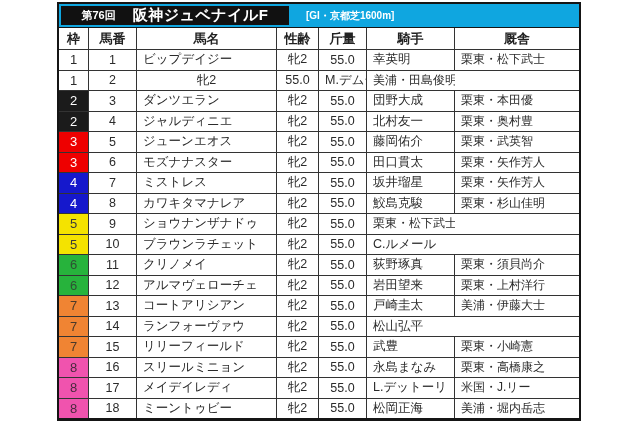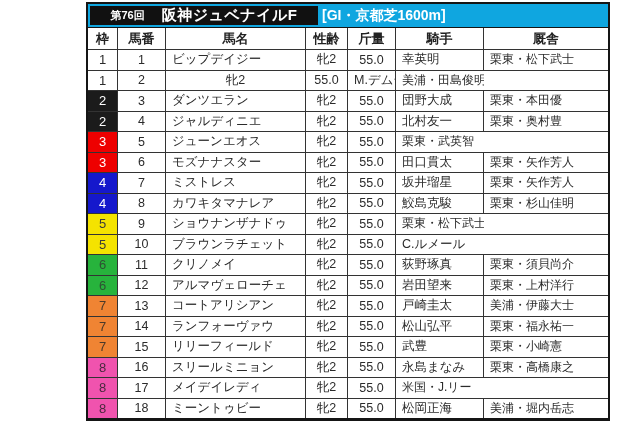--- a/index.html
+++ b/index.html
@@ -4,36 +4,36 @@
 <style>
   html,body{margin:0;padding:0;background:#ffffff;}
   .stage{
     position:relative;width:640px;height:426px;background:#ffffff;overflow:hidden;
     font-family:"Liberation Sans","DejaVu Sans",sans-serif;
     -webkit-font-smoothing:antialiased;
   }
   .card{
     position:absolute;left:57px;top:2px;width:524px;height:419px;
     box-sizing:border-box;border:2px solid #151515;border-bottom-width:3px;
-    background:#ffffff;display:flex;flex-direction:column;margin-left:29px;
+    background:#ffffff;display:flex;flex-direction:column;
   }
   
   .titlebar{
     flex:0 0 23px;background:#0fa6e0;display:flex;align-items:stretch;
     box-sizing:border-box;padding:2px 0 2px 2px;border-bottom:1px solid #151515;
   }
   .title-black{
     flex:0 0 228px;background:#111111;display:flex;align-items:center;justify-content:center;
     gap:5px;white-space:nowrap;
   }
   .title-round{color:#ffffff;font-size:11px;font-weight:bold;}
   .title-race{color:#ffffff;font-size:15px;font-weight:bold;letter-spacing:.5px;padding-left:12px;}
   .title-cond{
-    flex:1;color:#ffffff;font-size:14px;font-weight:bold;
-    display:flex;align-items:center;padding-left:4px;white-space:nowrap;
+    flex:1;color:#ffffff;font-size:10px;font-weight:bold;
+    display:flex;align-items:center;padding-left:17px;white-space:nowrap;
   }
   
   .grid{
     display:grid;
     grid-template-columns:30px 48px 140px 42px 48px 88px 1fr;
   }
   .cell{
     display:flex;align-items:center;justify-content:center;
     box-sizing:border-box;border-right:1px solid #333333;
     overflow:hidden;white-space:nowrap;
@@ -116,20 +116,21 @@
     <div class="cell c-wt">55.0</div>
     <div class="cell left c-jockey">北村友一</div>
     <div class="cell left c-stable">栗東・奥村豊</div>
   </div>
         <div class="trow grid">
     <div class="cell c-waku" style="background: rgb(238, 0, 0); color: rgb(255, 255, 255);">3</div>
     <div class="cell c-num">5</div>
     <div class="cell left c-name">ジューンエオス</div>
     <div class="cell c-sex">牝2</div>
     <div class="cell c-wt">55.0</div>
+    <div class="cell left c-jockey">藤岡佑介</div>
     <div class="cell left c-stable">栗東・武英智</div>
   </div>
         <div class="trow grid">
     <div class="cell c-waku" style="background: rgb(238, 0, 0); color: rgb(255, 255, 255);">3</div>
     <div class="cell c-num">6</div>
     <div class="cell left c-name">モズナナスター</div>
     <div class="cell c-sex">牝2</div>
     <div class="cell c-wt">55.0</div>
     <div class="cell left c-jockey">田口貫太</div>
     <div class="cell left c-stable">栗東・矢作芳人</div>
@@ -195,21 +196,20 @@
     <div class="cell left c-jockey">戸崎圭太</div>
     <div class="cell left c-stable">美浦・伊藤大士</div>
   </div>
         <div class="trow grid">
     <div class="cell c-waku" style="background: rgb(240, 132, 51); color: rgb(74, 58, 42);">7</div>
     <div class="cell c-num">14</div>
     <div class="cell left c-name">ランフォーヴァウ</div>
     <div class="cell c-sex">牝2</div>
     <div class="cell c-wt">55.0</div>
     <div class="cell left c-jockey">松山弘平</div>
-    <div class="cell left c-stable">栗東・福永祐一</div>
   </div>
         <div class="trow grid">
     <div class="cell c-waku" style="background: rgb(240, 132, 51); color: rgb(74, 58, 42);">7</div>
     <div class="cell c-num">15</div>
     <div class="cell left c-name">リリーフィールド</div>
     <div class="cell c-sex">牝2</div>
     <div class="cell c-wt">55.0</div>
     <div class="cell left c-jockey">武豊</div>
     <div class="cell left c-stable">栗東・小崎憲</div>
   </div>
@@ -221,20 +221,21 @@
     <div class="cell c-wt">55.0</div>
     <div class="cell left c-jockey">永島まなみ</div>
     <div class="cell left c-stable">栗東・高橋康之</div>
   </div>
         <div class="trow grid">
     <div class="cell c-waku" style="background: rgb(240, 83, 174); color: rgb(74, 42, 63);">8</div>
     <div class="cell c-num">17</div>
     <div class="cell left c-name">メイデイレディ</div>
     <div class="cell c-sex">牝2</div>
     <div class="cell c-wt">55.0</div>
+    <div class="cell left c-jockey">L.デットーリ</div>
     <div class="cell left c-stable">米国・J.リー</div>
   </div>
         <div class="trow grid">
     <div class="cell c-waku" style="background: rgb(240, 83, 174); color: rgb(74, 42, 63);">8</div>
     <div class="cell c-num">18</div>
     <div class="cell left c-name">ミーントゥビー</div>
     <div class="cell c-sex">牝2</div>
     <div class="cell c-wt">55.0</div>
     <div class="cell left c-jockey">松岡正海</div>
     <div class="cell left c-stable">美浦・堀内岳志</div>

